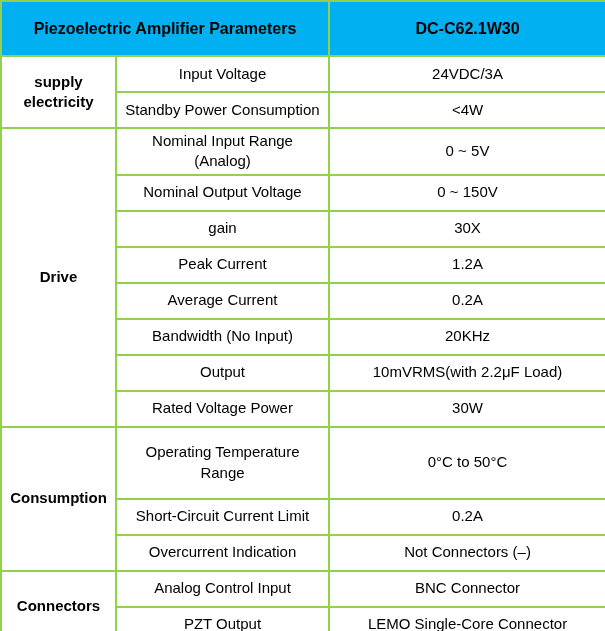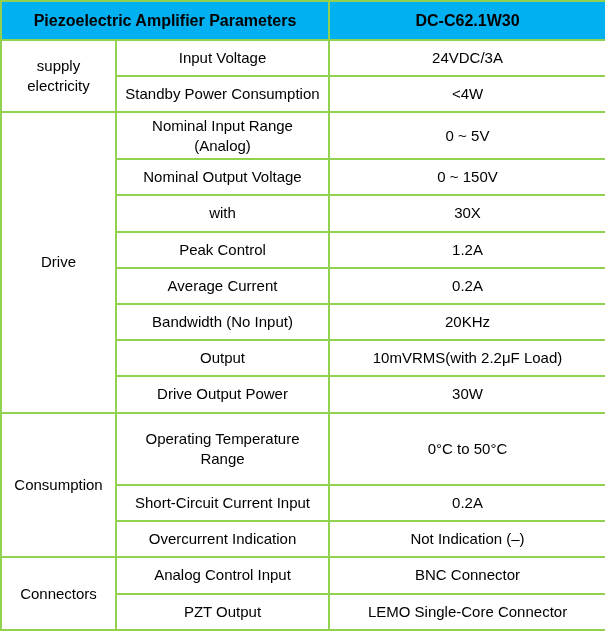--- a/index.html
+++ b/index.html
@@ -27,30 +27,30 @@
   .spec-table col.c3 { width: 277px; }
   .spec-table th, .spec-table td {
     border: 2px solid var(--border);
     text-align: center;
     vertical-align: middle;
     padding: 2px 6px;
     font-size: 15px;
     line-height: 1.35;
     overflow: hidden;
   }
-  .spec-table thead tr { height: 39px; }
+  .spec-table thead tr { height: 55px; }
   .spec-table thead th {
     background: var(--header-bg);
     font-weight: bold;
     font-size: 16px;
   }
   .spec-table tbody tr { height: 36px; }
   .spec-table tbody tr.tall { height: 72px; }
   .group-label {
-    font-weight: normal;
+    font-weight: bold;
   }
 </style>
 </head>
 <body>
 
 <table class="spec-table">
   <colgroup>
     <col class="c1">
       <col class="c2">
       <col class="c3">
@@ -76,56 +76,56 @@
     <tr>
       <td rowspan="8" class="group-label">Drive</td>
       <td>Nominal Input Range (Analog)</td>
       <td>0 ~ 5V</td>
     </tr>
     <tr>
       <td>Nominal Output Voltage</td>
       <td>0 ~ 150V</td>
     </tr>
     <tr>
-      <td>with</td>
+      <td>gain</td>
       <td>30X</td>
     </tr>
     <tr>
-      <td>Peak Control</td>
+      <td>Peak Current</td>
       <td>1.2A</td>
     </tr>
     <tr>
       <td>Average Current</td>
       <td>0.2A</td>
     </tr>
     <tr>
       <td>Bandwidth (No Input)</td>
       <td>20KHz</td>
     </tr>
     <tr>
       <td>Output</td>
       <td>10mVRMS(with 2.2μF Load)</td>
     </tr>
     <tr>
-      <td>Drive Output Power</td>
+      <td>Rated Voltage Power</td>
       <td>30W</td>
     </tr>
 
     <tr class="tall">
       <td rowspan="3" class="group-label">Consumption</td>
       <td>Operating Temperature Range</td>
       <td>0°C to 50°C</td>
     </tr>
     <tr>
-      <td>Short-Circuit Current Input</td>
+      <td>Short-Circuit Current Limit</td>
       <td>0.2A</td>
     </tr>
     <tr>
       <td>Overcurrent Indication</td>
-      <td>Not Indication (–)</td>
+      <td>Not Connectors (–)</td>
     </tr>
 
     <tr>
       <td rowspan="2" class="group-label">Connectors</td>
       <td>Analog Control Input</td>
       <td>BNC Connector</td>
     </tr>
     <tr>
       <td>PZT Output</td>
       <td>LEMO Single-Core Connector</td>

